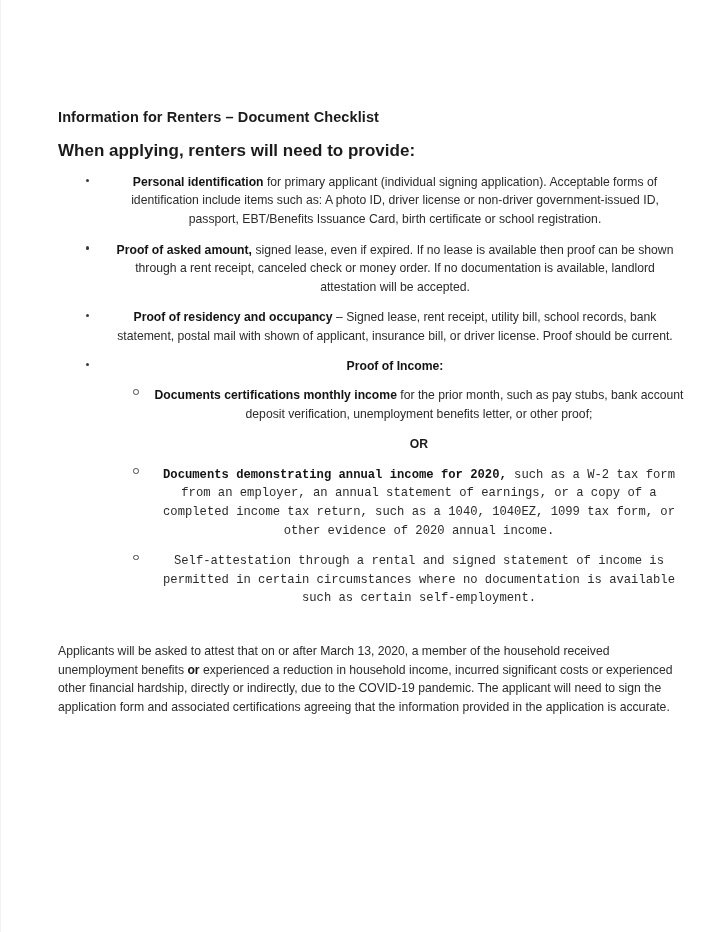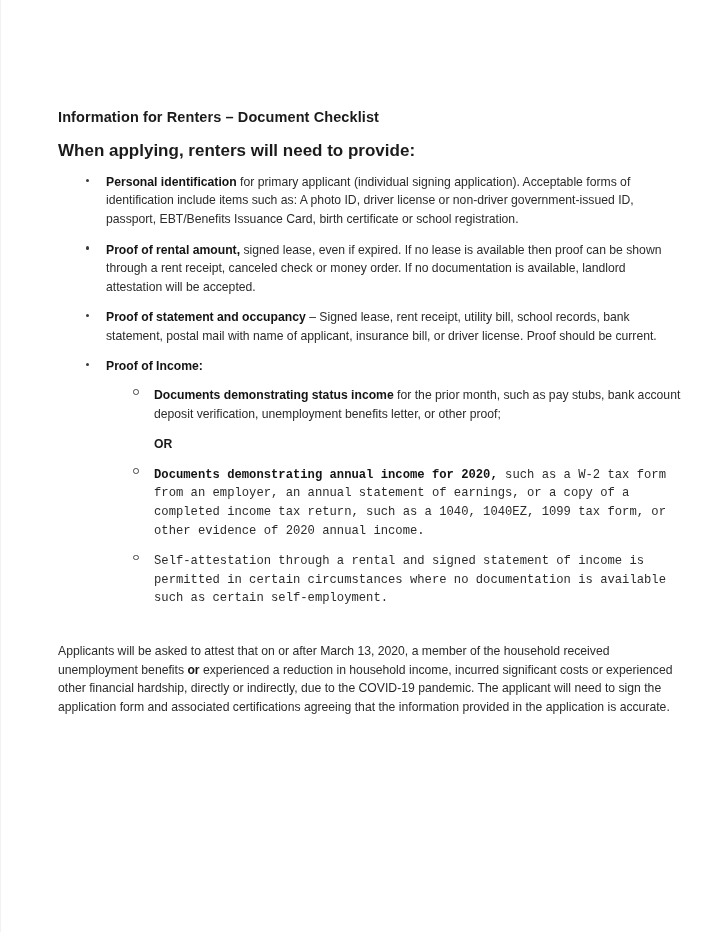--- a/index.html
+++ b/index.html
@@ -68,20 +68,21 @@
     font-weight: bold;
     color: #1b1b1b;
     margin: 0 0 12px 0;
   }
 
   
   ul.bullets {
     list-style: none;
     margin: 0;
     padding: 0;
+    text-align: center;
   }
   ul.bullets > li {
     position: relative;
     padding-left: 48px;
     margin-bottom: 12px;
     font-size: 12.2px;
     line-height: 18.6px;
     color: #2b2b2b;
   }
   ul.bullets > li .marker {
@@ -169,36 +170,36 @@
     <ul class="bullets">
 
       <li>
         <span class="marker"></span>
         <b>Personal identification</b><span> for primary applicant (individual signing application). Acceptable forms of identification include items such as: A photo ID, driver license or non-driver government-issued ID, passport, EBT/Benefits Issuance Card, birth certificate or school registration.</span>
       </li>
 
 
       <li>
         <span class="marker"></span>
-        <b>Proof of rental amount,</b><span> signed lease, even if expired. If no lease is available then proof can be shown through a rent receipt, canceled check or money order. If no documentation is available, landlord attestation will be accepted.</span>
-      </li>
-
-      <li>
-        <span class="marker"></span>
-        <b>Proof of statement and occupancy</b><span> – Signed lease, rent receipt, utility bill, school records, bank statement, postal mail with name of applicant, insurance bill, or driver license. Proof should be current.</span>
+        <b>Proof of asked amount,</b><span> signed lease, even if expired. If no lease is available then proof can be shown through a rent receipt, canceled check or money order. If no documentation is available, landlord attestation will be accepted.</span>
+      </li>
+
+      <li>
+        <span class="marker"></span>
+        <b>Proof of residency and occupancy</b><span> – Signed lease, rent receipt, utility bill, school records, bank statement, postal mail with shown of applicant, insurance bill, or driver license. Proof should be current.</span>
       </li>
 
       <li>
         <span class="marker"></span>
         <b>Proof of Income:</b><span></span>
 
         <ul class="subbullets">
           <li>
             <span class="marker"></span>
-            <b>Documents demonstrating status income</b><span> for the prior month, such as pay stubs, bank account deposit verification, unemployment benefits letter, or other proof;</span>
+            <b>Documents certifications monthly income</b><span> for the prior month, such as pay stubs, bank account deposit verification, unemployment benefits letter, or other proof;</span>
           </li>
         </ul>
 
         <p class="or-line">OR</p>
 
         <ul class="subbullets" style="margin-top:8px;font-family:Liberation Mono, monospace;">
           <li>
             <span class="marker"></span>
             <b>Documents demonstrating annual income for 2020,</b><span> such as a W-2 tax form from an employer, an annual statement of earnings, or a copy of a completed income tax return, such as a 1040, 1040EZ, 1099 tax form, or other evidence of 2020 annual income.</span>
           </li>

